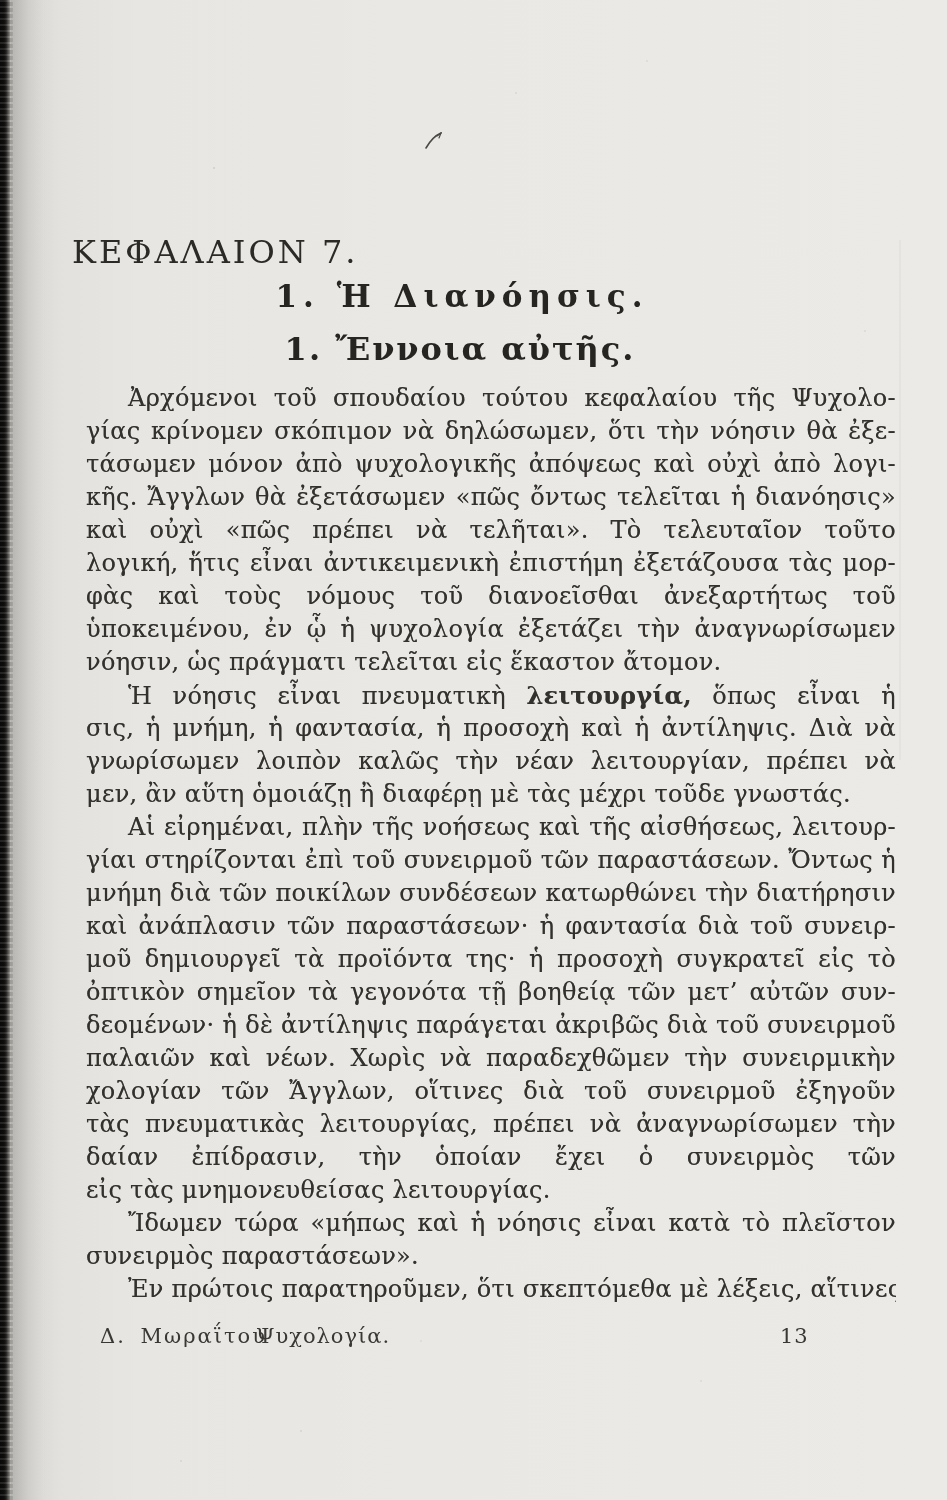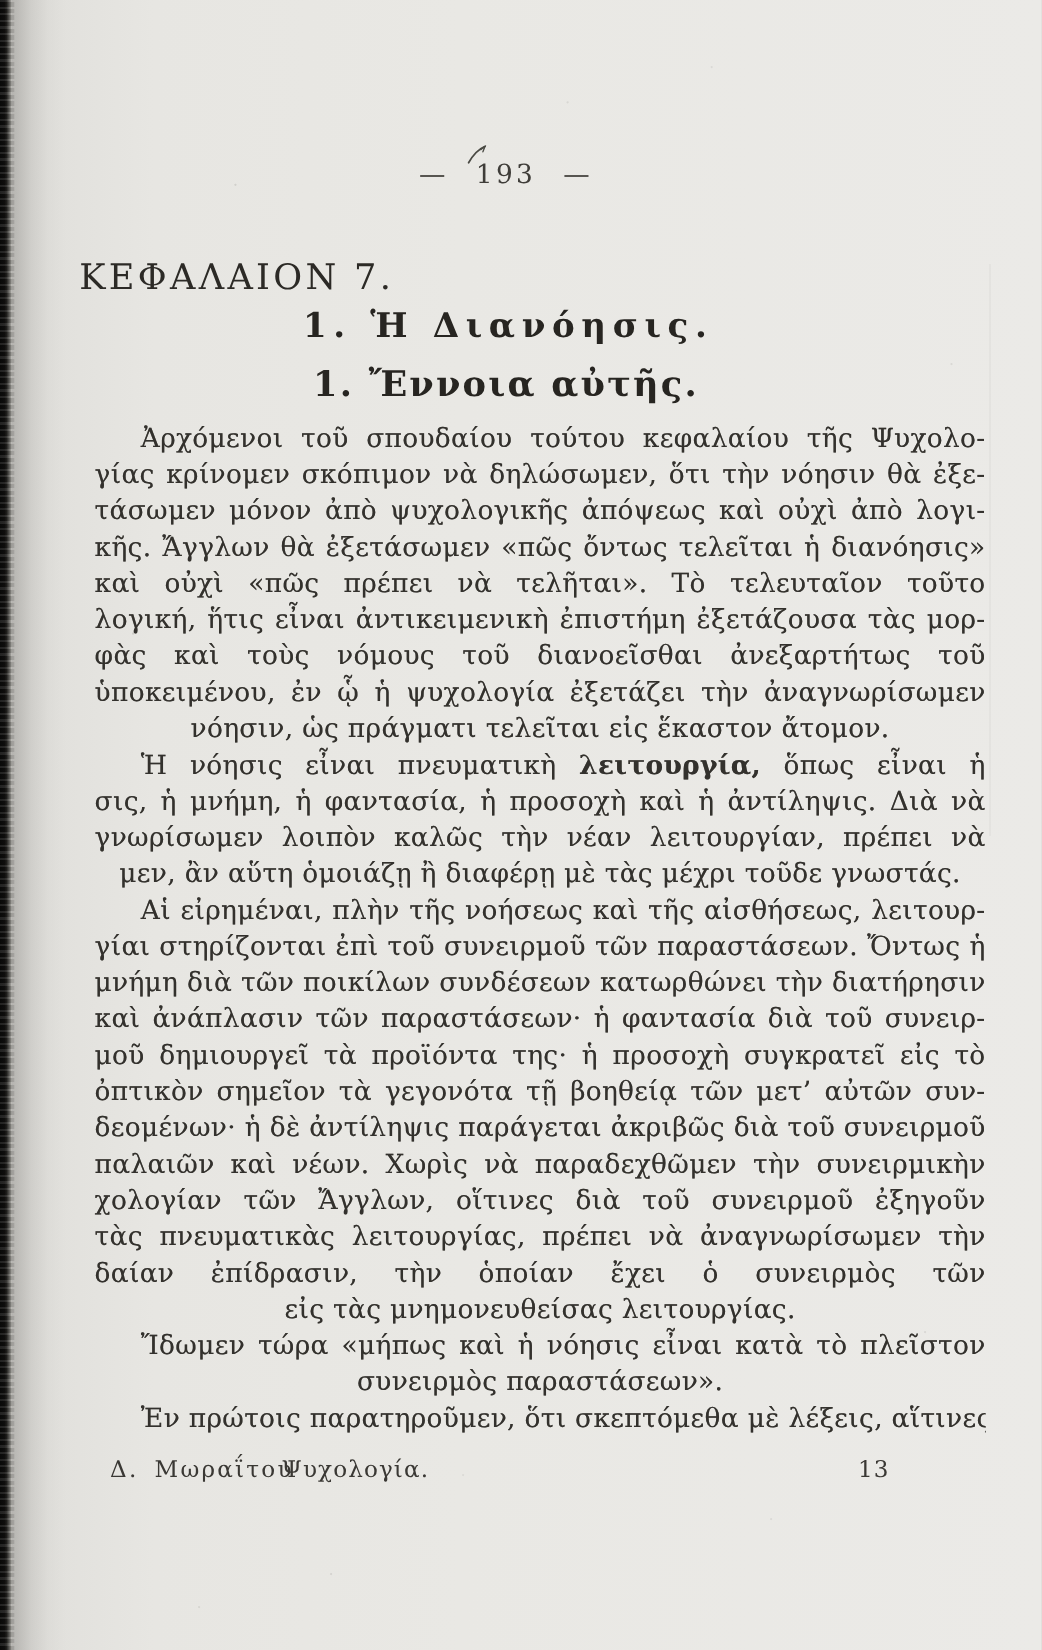--- a/index.html
+++ b/index.html
@@ -64,21 +64,21 @@
     text-align:center;padding-right:34px;box-sizing:border-box;
     font-size:32px;font-weight:bold;letter-spacing:2px;color:#272521;
   }
   .body-text{
     position:absolute;left:86px;top:382px;width:810px;
     font-size:24px;color:#33312d;
     text-shadow:0 0 0.5px rgba(45,43,39,0.55);
     letter-spacing:0.3px;
   }
   .para{margin:0;}
-  .line{display:block;height:33px;line-height:33px;overflow:hidden;white-space:nowrap;text-align:center;}
+  .line{display:block;height:33px;line-height:33px;overflow:hidden;white-space:nowrap;}
   .line.just{text-align:justify;text-align-last:justify;white-space:normal;}
   .line.first{text-indent:42px;}
   .em{font-weight:bold;}
   .footer-row{
     position:absolute;left:72px;top:1324px;width:810px;height:34px;
     font-size:21px;color:#3a3834;
   }
   .footer-author{position:absolute;left:28px;letter-spacing:2px;word-spacing:6px;}
   .footer-work{position:absolute;left:184px;letter-spacing:1px;}
   .footer-signature{position:absolute;left:676px;letter-spacing:1px;margin-left:32px;}
@@ -93,21 +93,20 @@
   <div class="crease"></div>
   <div class="speck"></div>
 
   <div class="pencil-mark">
     <svg width="20" height="20" viewBox="0 0 20 20">
       <path d="M2 16 C6 9, 10 4, 17 1" stroke="#4a4a44" stroke-width="1.6" fill="none" stroke-linecap="round"></path>
       <path d="M13 4 L17 1 L15 6" stroke="#4a4a44" stroke-width="1.2" fill="none" stroke-linecap="round"></path>
     </svg>
   </div>
 
-  <div class="pagenum-row">— 193 —</div>
 
   <div class="chapter-heading">ΚΕΦΑΛΑΙΟΝ 7.</div>
 
   <div class="section-title">1. Ἡ Διανόησις.</div>
 
   <div class="subsection-title">1. Ἔννοια αὐτῆς.</div>
 
   <div class="body-text">
       <div class="para">
         <div class="line first just"><span>Ἀρχόμενοι τοῦ σπουδαίου τούτου κεφαλαίου τῆς Ψυχολο-</span></div>

